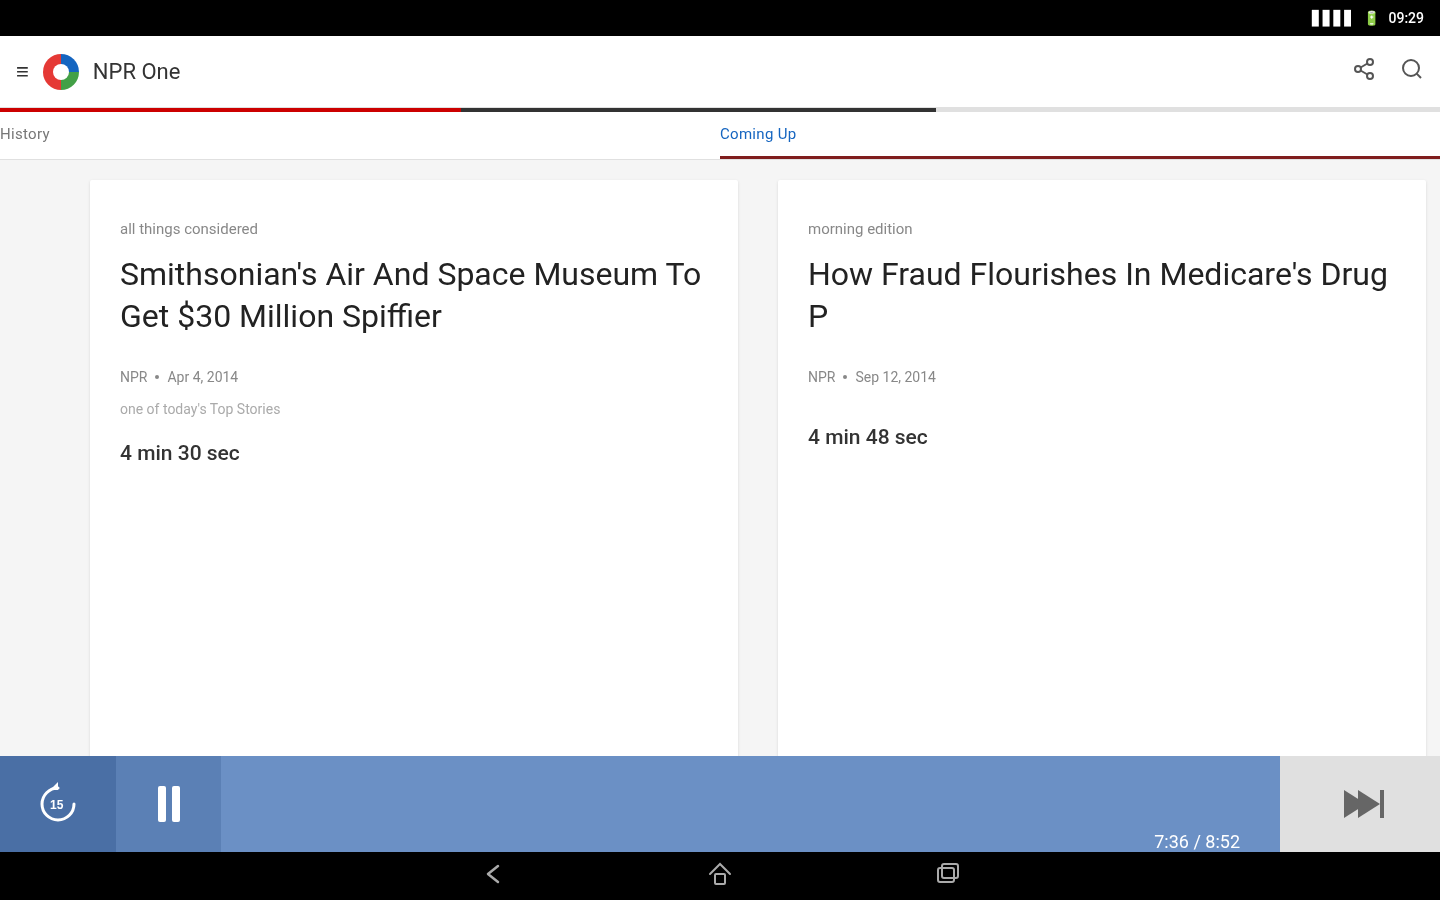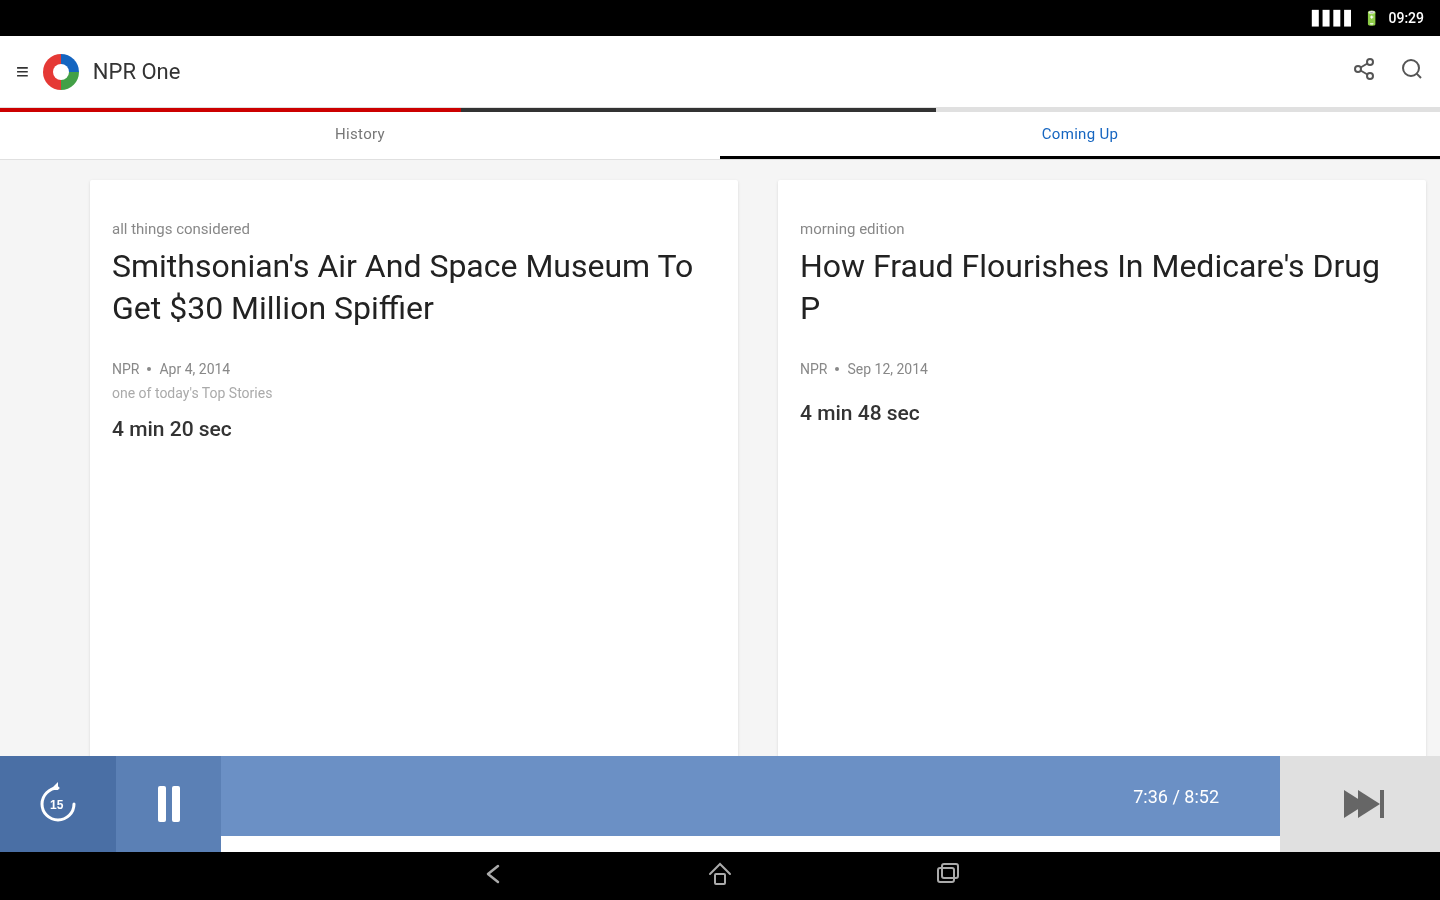--- a/index.html
+++ b/index.html
@@ -113,31 +113,31 @@
       background: #fff;
       display: flex;
       align-items: center;
       border-bottom: 1px solid #e0e0e0;
     }
     .tab {
       flex: 1;
       height: 100%;
       display: flex;
       align-items: center;
-      justify-content: center;
+      justify-content: flex-start;
       font-size: 15px;
       color: #777;
       cursor: pointer;
       border-bottom: 3px solid transparent;
       text-transform: none;
       letter-spacing: 0.02em;
     }
     .tab.active {
       color: #1565c0;
-      border-bottom: 3px solid #000000;
+      border-bottom: 3px solid #7f1d1d;
     }
     .tab.history-tab {
       border-bottom: 3px solid transparent;
     }
 
     
     .main-content {
       width: 100%;
       height: calc(900px - 36px - 72px - 4px - 48px - 96px);
       background: #f5f5f5;
@@ -151,26 +151,26 @@
       width: 100%;
       height: 100%;
       padding: 20px 0;
       gap: 0;
     }
 
     .story-card {
       background: #fff;
       flex: 0 0 45%;
       margin: 0 20px;
-      padding: 40px 30px 30px 22px;
+      padding: 40px 30px 30px 30px;
       border-radius: 2px;
       box-shadow: 0 1px 3px rgba(0,0,0,0.12);
       display: flex;
       flex-direction: column;
-      gap: 8px;
+      gap: 16px;
       overflow: hidden;
       position: relative;
     }
 
     .story-card:first-child {
       margin-left: 90px;
     }
 
     .story-program {
       font-size: 15px;
@@ -186,21 +186,21 @@
       line-height: 1.3;
       margin-top: 0;
     }
 
     .story-meta {
       display: flex;
       align-items: center;
       gap: 8px;
       color: #888;
       font-size: 14px;
-      margin-top: 24px;
+      margin-top: 16px;
     }
     .story-meta .dot {
       width: 4px;
       height: 4px;
       border-radius: 50%;
       background: #888;
     }
 
     .story-subtitle {
       font-size: 14px;
@@ -239,26 +239,26 @@
       height: 96px;
       background: #5b80b5;
       display: flex;
       align-items: center;
       justify-content: center;
       cursor: pointer;
     }
 
     .player-progress {
       flex: 1;
-      height: 80px;
+      height: 96px;
       background: #6b90c5;
       display: flex;
-      align-items: center;
+      align-items: flex-end;
       justify-content: flex-end;
-      padding-right: 61px;
+      padding-right: 40px;
     }
 
     .player-time {
       color: #fff;
       font-size: 18px;
       font-weight: 400;
     }
 
     .player-skip {
       width: 160px;
@@ -370,21 +370,21 @@
 
     <div class="story-card">
       <div class="story-program">all things considered</div>
       <div class="story-title">Smithsonian's Air And Space Museum To Get $30 Million Spiffier</div>
       <div class="story-meta">
         <span>NPR</span>
         <span class="dot"></span>
         <span>Apr 4, 2014</span>
       </div>
       <div class="story-subtitle">one of today's Top Stories</div>
-      <div class="story-duration">4 min 20 sec</div>
+      <div class="story-duration">4 min 30 sec</div>
     </div>
 
     <div class="story-card">
       <div class="story-program">morning edition</div>
       <div class="story-title">How Fraud Flourishes In Medicare's Drug P</div>
       <div class="story-meta">
         <span>NPR</span>
         <span class="dot"></span>
         <span>Sep 12, 2014</span>
       </div>

